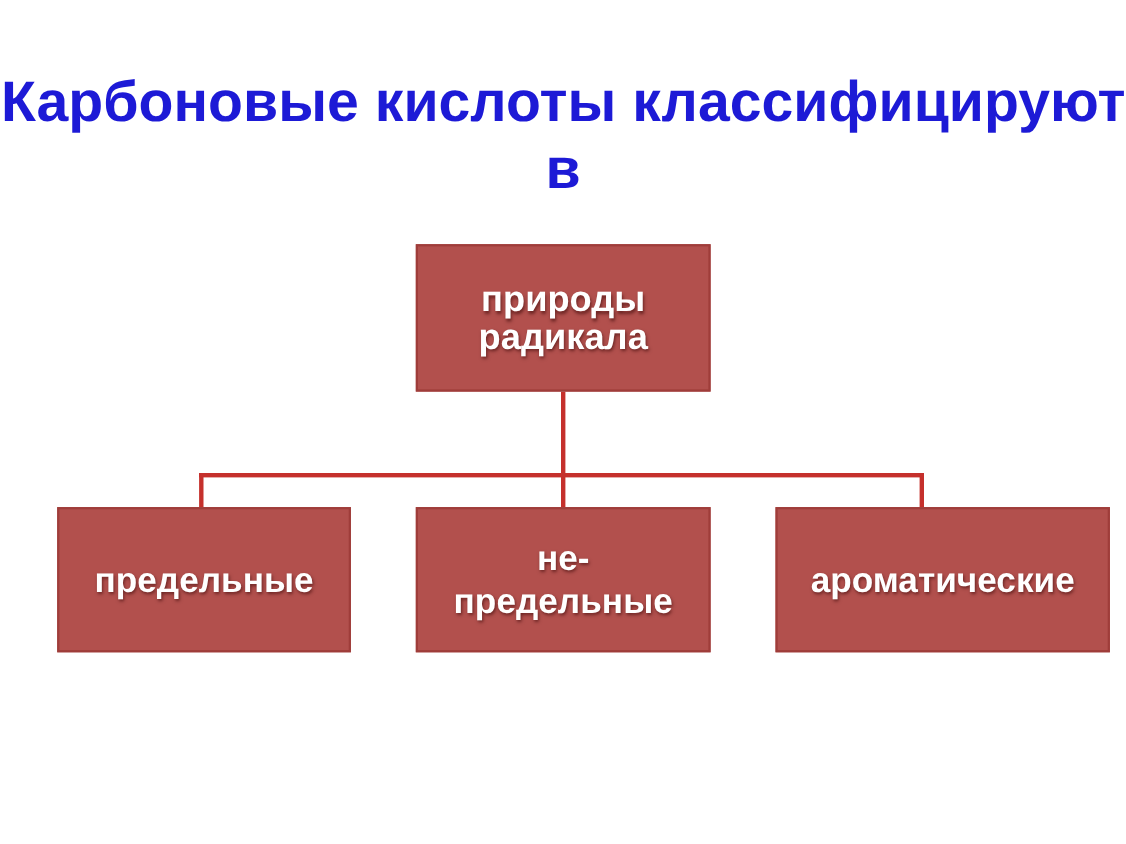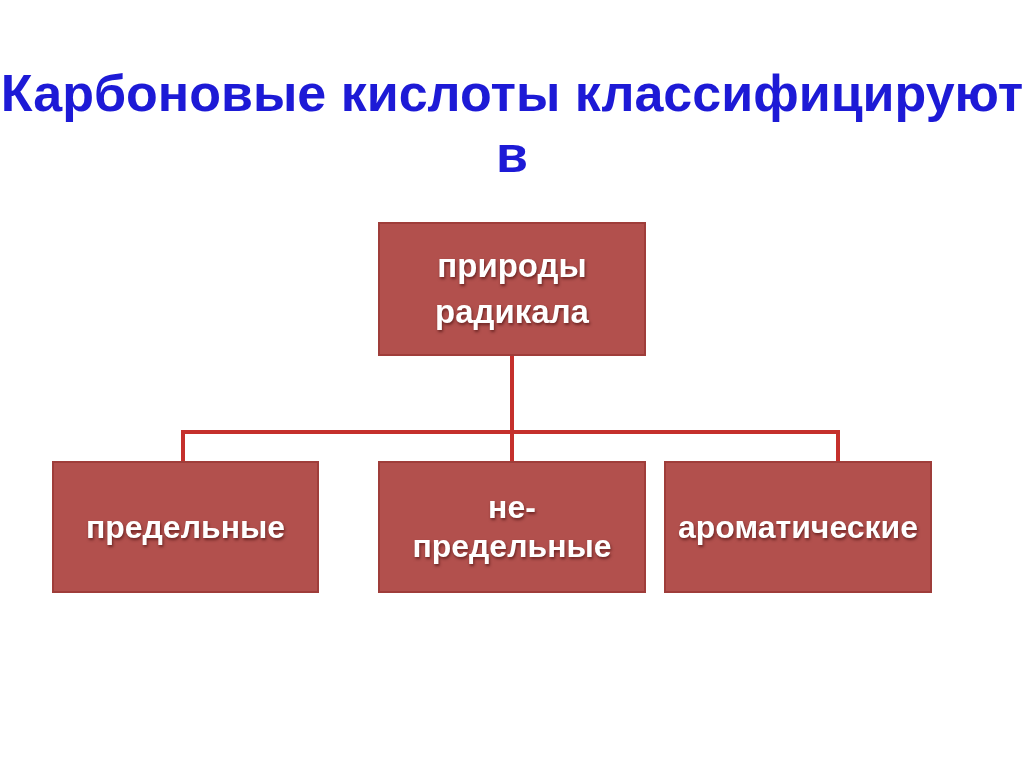--- a/index.html
+++ b/index.html
@@ -31,29 +31,29 @@
     border:2px solid var(--box-border);
     box-sizing:border-box;
     display:flex;align-items:center;justify-content:center;
     text-align:center;
     color:#ffffff;font-weight:bold;
     white-space:pre-line;
     text-shadow:1px 2px 3px rgba(50,0,0,0.55);
   }
   .node-root{
     left:378px;top:222px;width:268px;height:134px;
-    font-size:33px;line-height:46px;
+    font-size:33px;line-height:34px;
   }
   .node-child{
     top:461px;height:132px;
     font-size:32px;line-height:39px;
   }
   .node-left{left:52px;width:267px;}
   .node-mid{left:378px;width:268px;}
-  .node-right{left:664px;width:268px;text-align:center;}
+  .node-right{left:705px;width:304px;text-align:center;}
   .connector{position:absolute;background:var(--line-red);}
   .conn-stem{left:510px;top:356px;width:4px;height:76px;}
   .conn-h{left:181px;top:430px;width:659px;height:4px;}
   .conn-drop-left{left:181px;top:430px;width:4px;height:31px;}
   .conn-drop-mid{left:510px;top:430px;width:4px;height:31px;}
   .conn-drop-right{left:836px;top:430px;width:4px;height:31px;}
 </style>
 </head>
 <body>
 

